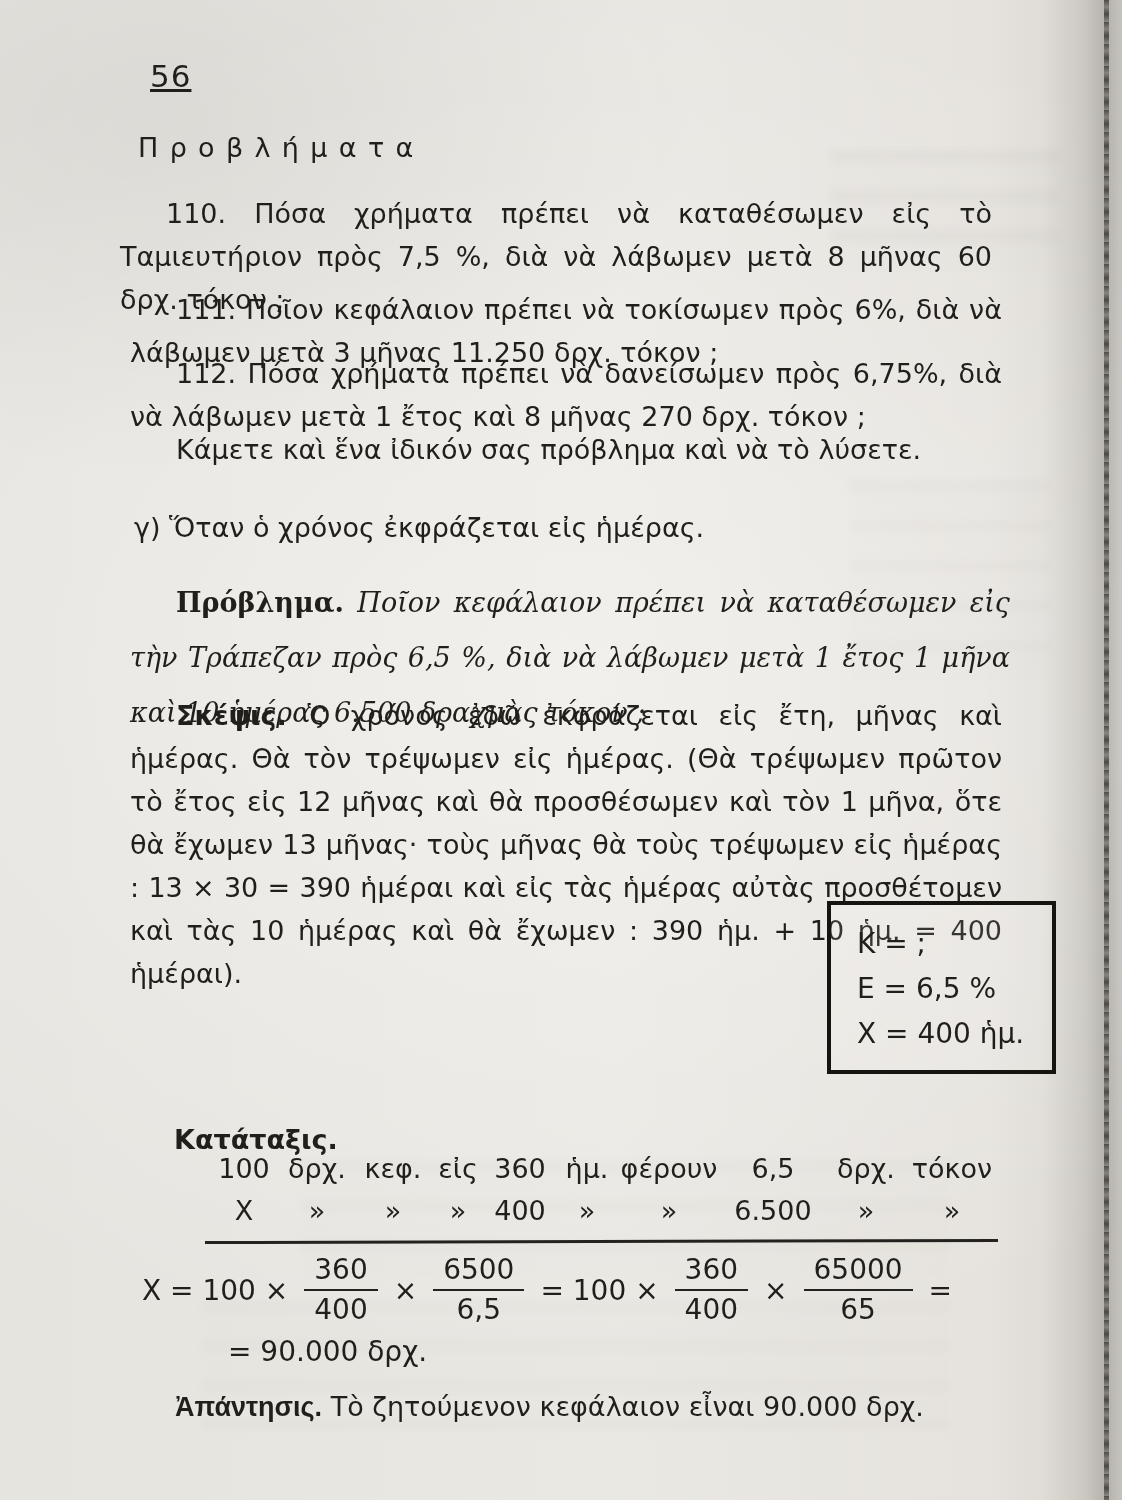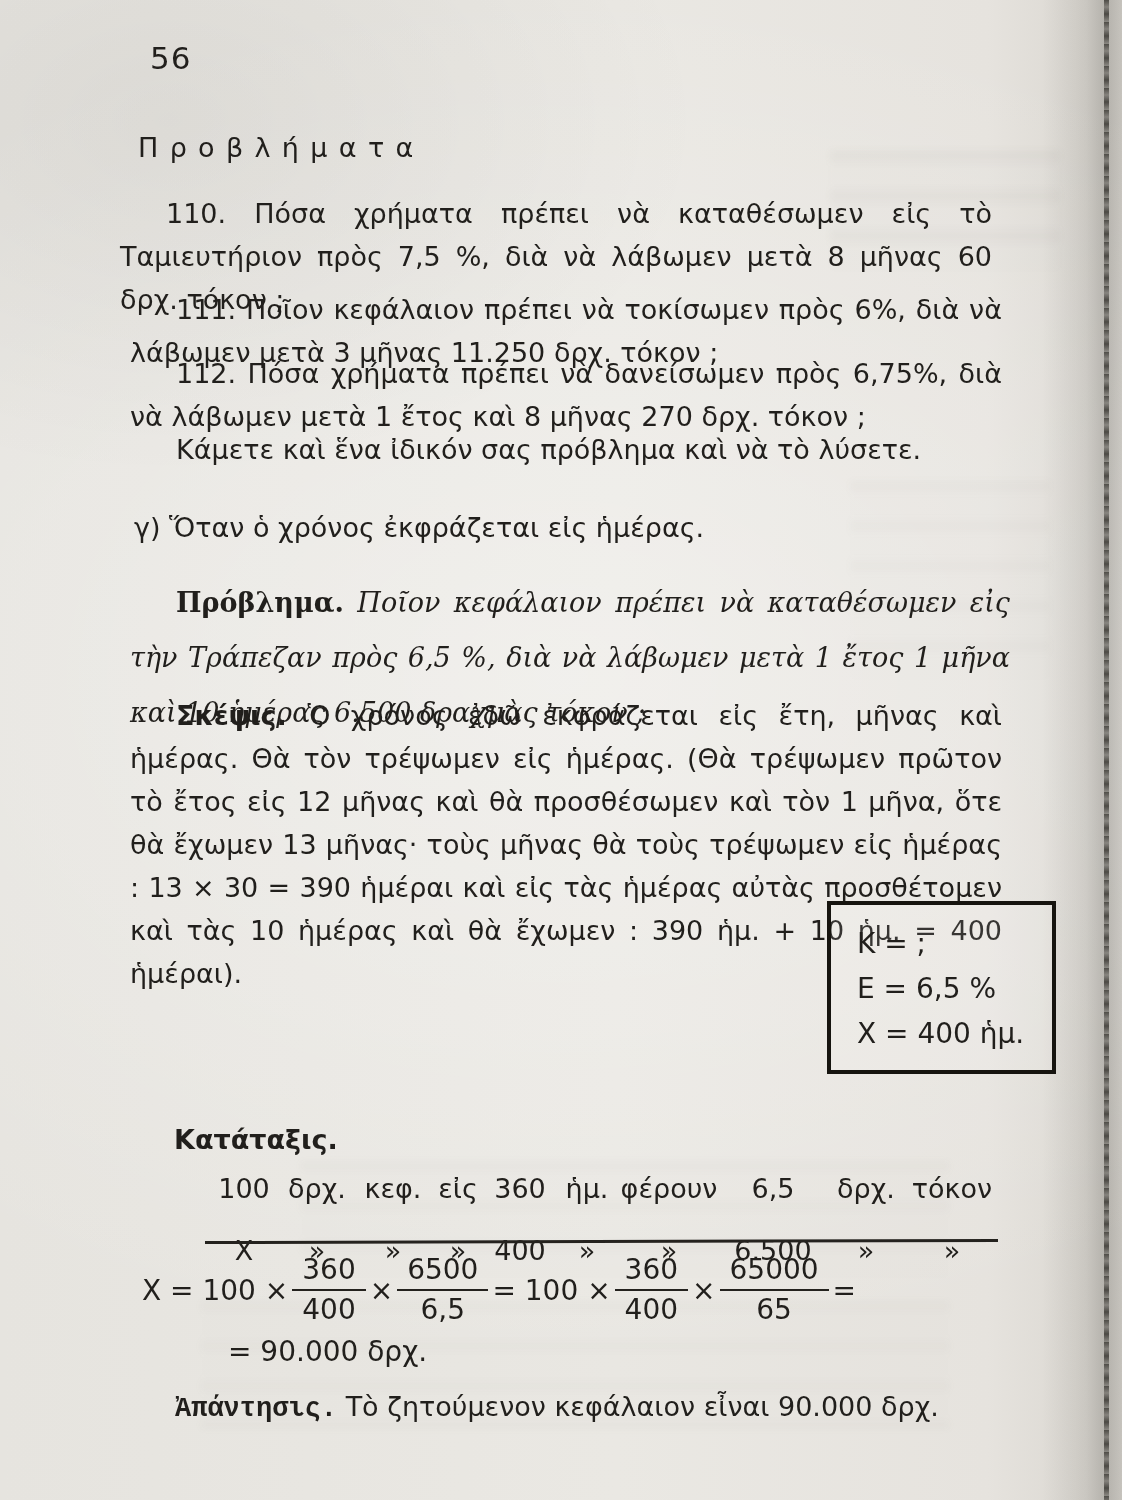--- a/index.html
+++ b/index.html
@@ -45,23 +45,24 @@
     opacity: 0.5;
     background: repeating-linear-gradient(180deg,
       rgba(120,115,105,0.10) 0px, rgba(120,115,105,0.10) 12px,
       rgba(120,115,105,0.02) 12px, rgba(120,115,105,0.02) 40px);
     filter: blur(3px);
   }
 
   .abs { position: absolute; }
 
   .page-number {
-    left: 150px; top: 40px;
+    left: 150px; top: 58px;
     font-size: 31px;
     letter-spacing: 1px;
+    text-decoration: underline;
   }
   .section-heading {
     left: 138px; top: 132px;
     font-size: 27px;
     letter-spacing: 0.42em;
   }
   .body-par {
     width: 872px;
     line-height: 43px;
     text-align: justify;
@@ -114,34 +115,34 @@
   }
 
   .ranking-table {
     left: 208px; top: 1152px;
     width: 790px;
     display: grid;
     grid-template-columns: 72px 74px 78px 52px 72px 62px 102px 106px 80px 92px;
     row-gap: 8px;
     line-height: 34px;
   }
-  .ranking-table .cell { text-align: center; white-space: nowrap; margin-top: 20px; }
+  .ranking-table .cell { text-align: center; white-space: nowrap; }
 
   .table-rule {
     left: 205px; top: 1240px;
     width: 793px; height: 3px;
     background: #24221e;
     transform: rotate(-0.15deg);
   }
 
   .formula-row {
     left: 142px; top: 1254px;
     display: flex;
     align-items: center;
-    gap: 4px;
+    gap: 16px;
     font-size: 28px;
     white-space: nowrap;
   }
   .frac {
     display: inline-flex;
     flex-direction: column;
     align-items: center;
     line-height: 1.15;
   }
   .frac .num {
@@ -154,21 +155,21 @@
     left: 228px; top: 1335px;
     font-size: 28px;
   }
 
   .answer-par {
     left: 175px; top: 1385px;
     width: 830px;
     line-height: 43px;
   }
   .answer-par .lead {
-    font-family: Liberation Mono, monospace;
+    font-family: Liberation Sans, sans-serif;
     font-weight: bold;
   }
 </style>
 </head>
 <body>
 
 <div class="page">
 
   <div class="edge-shade"></div>
   <div class="edge-line"></div>

